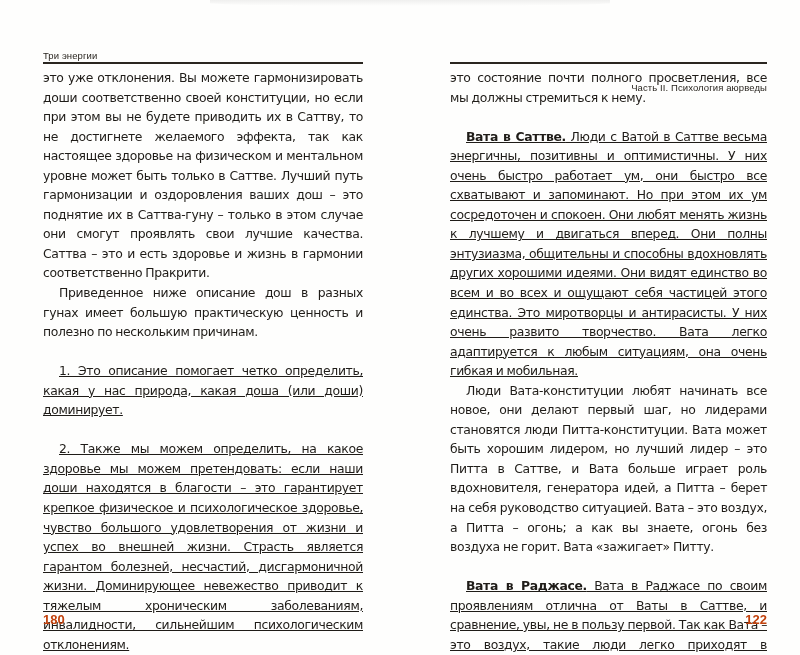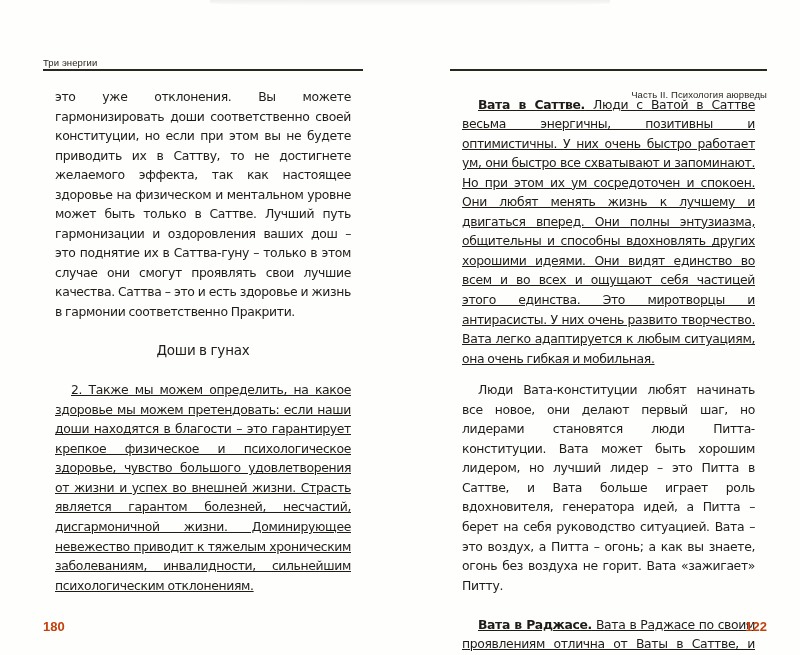--- a/index.html
+++ b/index.html
@@ -24,21 +24,21 @@
       position: absolute;
       left: 210px;
       top: 0;
       width: 400px;
       height: 6px;
       background: linear-gradient(to bottom, rgba(0,0,0,0.06), rgba(0,0,0,0));
       border-radius: 0 0 50% 50%;
     }
     .page {
       position: absolute;
-      top: 15px;
+      top: 8px;
       height: 466px;
     }
     .page.left { left: 0; width: 400px; }
     .page.right { left: 400px; width: 400px; }
 
     .running-head {
       position: absolute;
       top: 42px;
       font-family: "Liberation Sans", sans-serif;
       font-size: 9.5px;
@@ -64,21 +64,21 @@
       line-height: 19.55px;
       text-align: justify;
       font-family: "DejaVu Sans", sans-serif;
       letter-spacing: -0.35px;
       word-spacing: -0.5px;
     }
     .page.left .body { left: 43px; width: 320px; }
     .page.right .body { left: 50px; width: 317px; }
 
     .body p {
-      margin: 12px;
+      margin: 0;
       text-indent: 16px;
     }
     .body p.noindent { text-indent: 0; }
     .body p.gap { margin-top: 19.55px; text-decoration: underline; }
     .body .bold { font-weight: bold; }
 
     .section-title {
       text-align: center;
       font-size: 13.5px;
       margin: 19.55px 0 6px 0;
@@ -102,33 +102,35 @@
 
 <div class="spread">
   <div class="top-shadow"></div>
 
   <div class="page left">
     <div class="running-head">Три энергии</div>
     <div class="rule"></div>
 
     <div class="body">
       <p class="noindent">это уже отклонения. Вы можете гармонизировать доши соответственно своей конституции, но если при этом вы не будете приводить их в Саттву, то не достигнете желаемого эффекта, так как настоящее здоровье на физическом и ментальном уровне может быть только в Саттве. Лучший путь гармонизации и оздоровления ваших дош – это поднятие их в Саттва-гуну – только в этом случае они смогут проявлять свои лучшие качества. Саттва – это и есть здоровье и жизнь в гармонии соответственно Пракрити.</p>
-      <div class="section-title">Доши в гунах</div>
+      <p>Приведенное ниже описание дош в разных гунах имеет большую практическую ценность и полезно по нескольким причинам.</p>
+      <p class="gap">1. Это описание помогает четко определить, какая у нас природа, какая доша (или доши) доминирует.</p>
       <p class="gap">2. Также мы можем определить, на какое здоровье мы можем претендовать: если наши доши находятся в благости – это гарантирует крепкое физическое и психологическое здоровье, чувство большого удовлетворения от жизни и успех во внешней жизни. Страсть является гарантом болезней, несчастий, дисгармоничной жизни. Доминирующее невежество приводит к тяжелым хроническим заболеваниям, инвалидности, сильнейшим психологическим отклонениям.</p>
 
     </div>
 
     <div class="folio">180</div>
   </div>
 
   <div class="page right">
     <div class="running-head">Часть II. Психология аюрведы</div>
     <div class="rule"></div>
 
     <div class="body">
+      <p class="noindent">это состояние почти полного просветления, все мы должны стремиться к нему.</p>
       <p class="gap"><span class="bold">Вата в Саттве.</span><span> Люди с Ватой в Саттве весьма энергичны, позитивны и оптимистичны. У них очень быстро работает ум, они быстро все схватывают и запоминают. Но при этом их ум сосредоточен и спокоен. Они любят менять жизнь к лучшему и двигаться вперед. Они полны энтузиазма, общительны и способны вдохновлять других хорошими идеями. Они видят единство во всем и во всех и ощущают себя частицей этого единства. Это миротворцы и антирасисты. У них очень развито творчество. Вата легко адаптируется к любым ситуациям, она очень гибкая и мобильная.</span></p>
       <p>Люди Вата-конституции любят начинать все новое, они делают первый шаг, но лидерами становятся люди Питта-конституции. Вата может быть хорошим лидером, но лучший лидер – это Питта в Саттве, и Вата больше играет роль вдохновителя, генератора идей, а Питта – берет на себя руководство ситуацией. Вата – это воздух, а Питта – огонь; а как вы знаете, огонь без воздуха не горит. Вата «зажигает» Питту.</p>
       <p class="gap"><span class="bold">Вата в Раджасе.</span><span> Вата в Раджасе по своим проявлениям отлична от Ваты в Саттве, и сравнение, увы, не в пользу первой. Так как Вата – это воздух, такие люди легко приходят в состояние нервного возбуждения. То есть если Вата в Саттве – это легкий, приятный ветерок, который гуляет по комнате, то Вата в Раджасе – это уже вихрь. Они гиперактивны, суетливы, пугливы, совершают много ненужных действий и движений, постоянно о чем-то беспокоятся, нервничают. Из-за этого они не совсем верно воспринимают реальность. Это самые нервные люди.</span></p>
 
     </div>
 
     <div class="folio">122</div>
   </div>
 </div>
 

